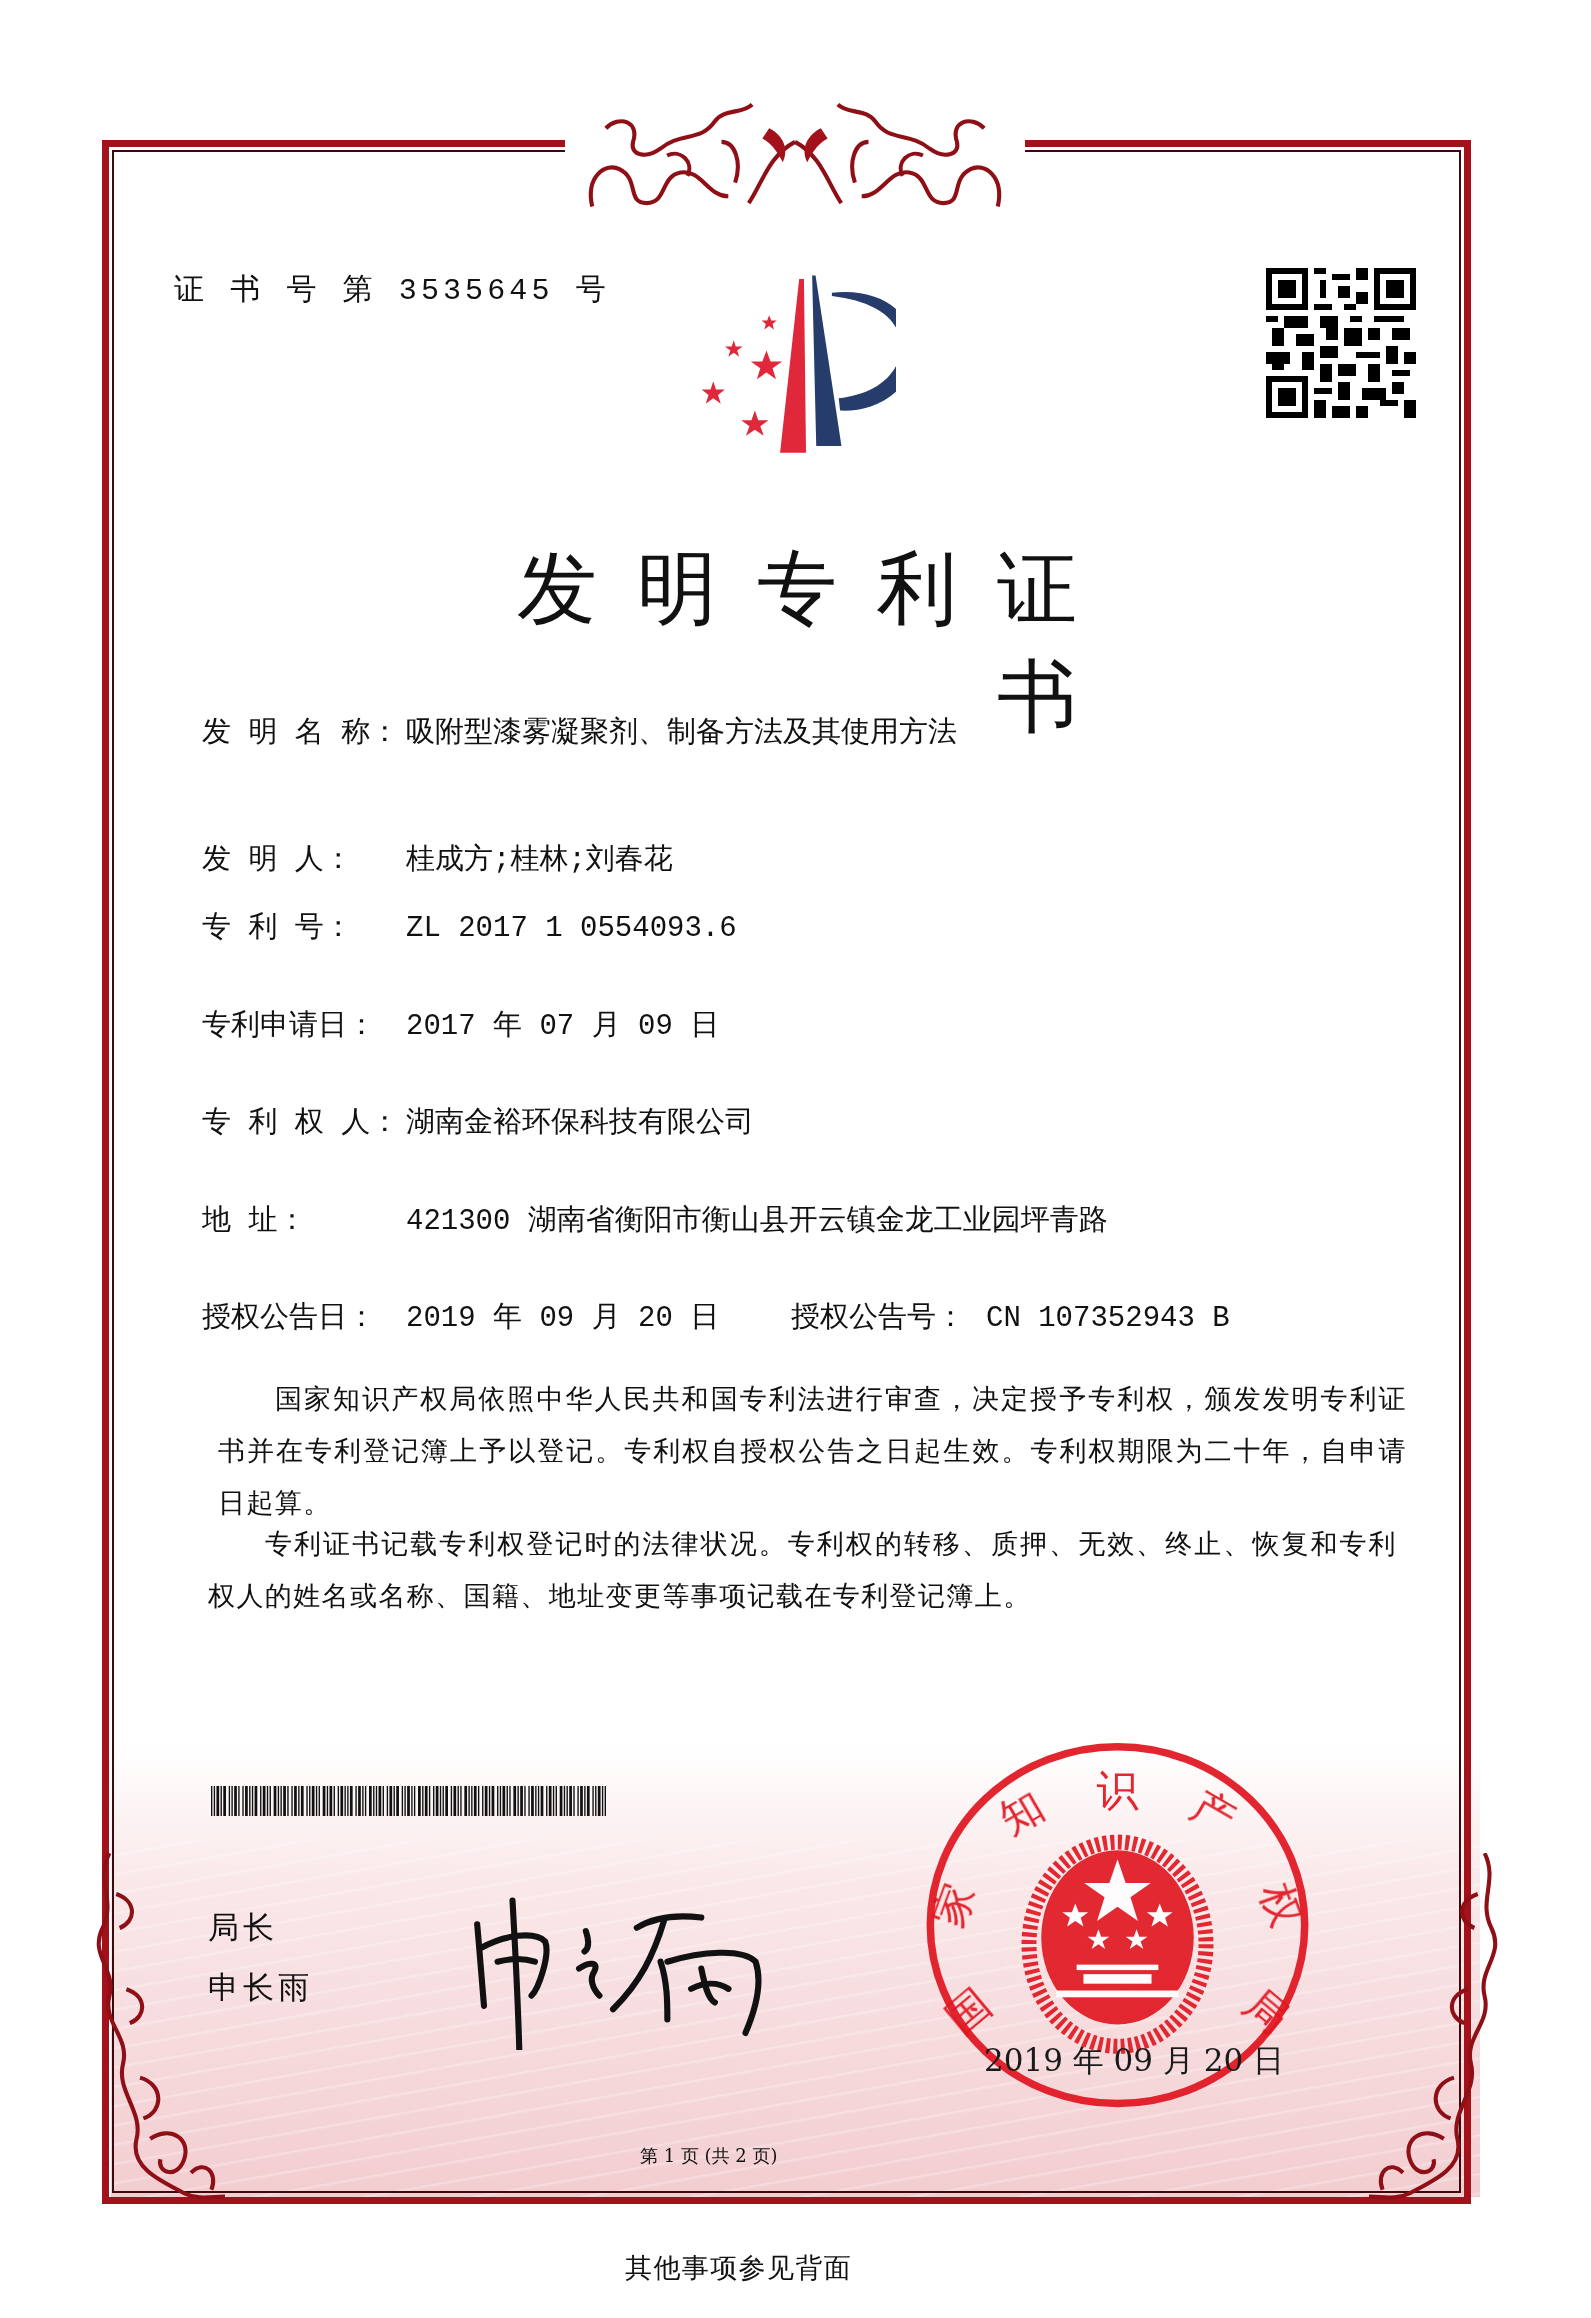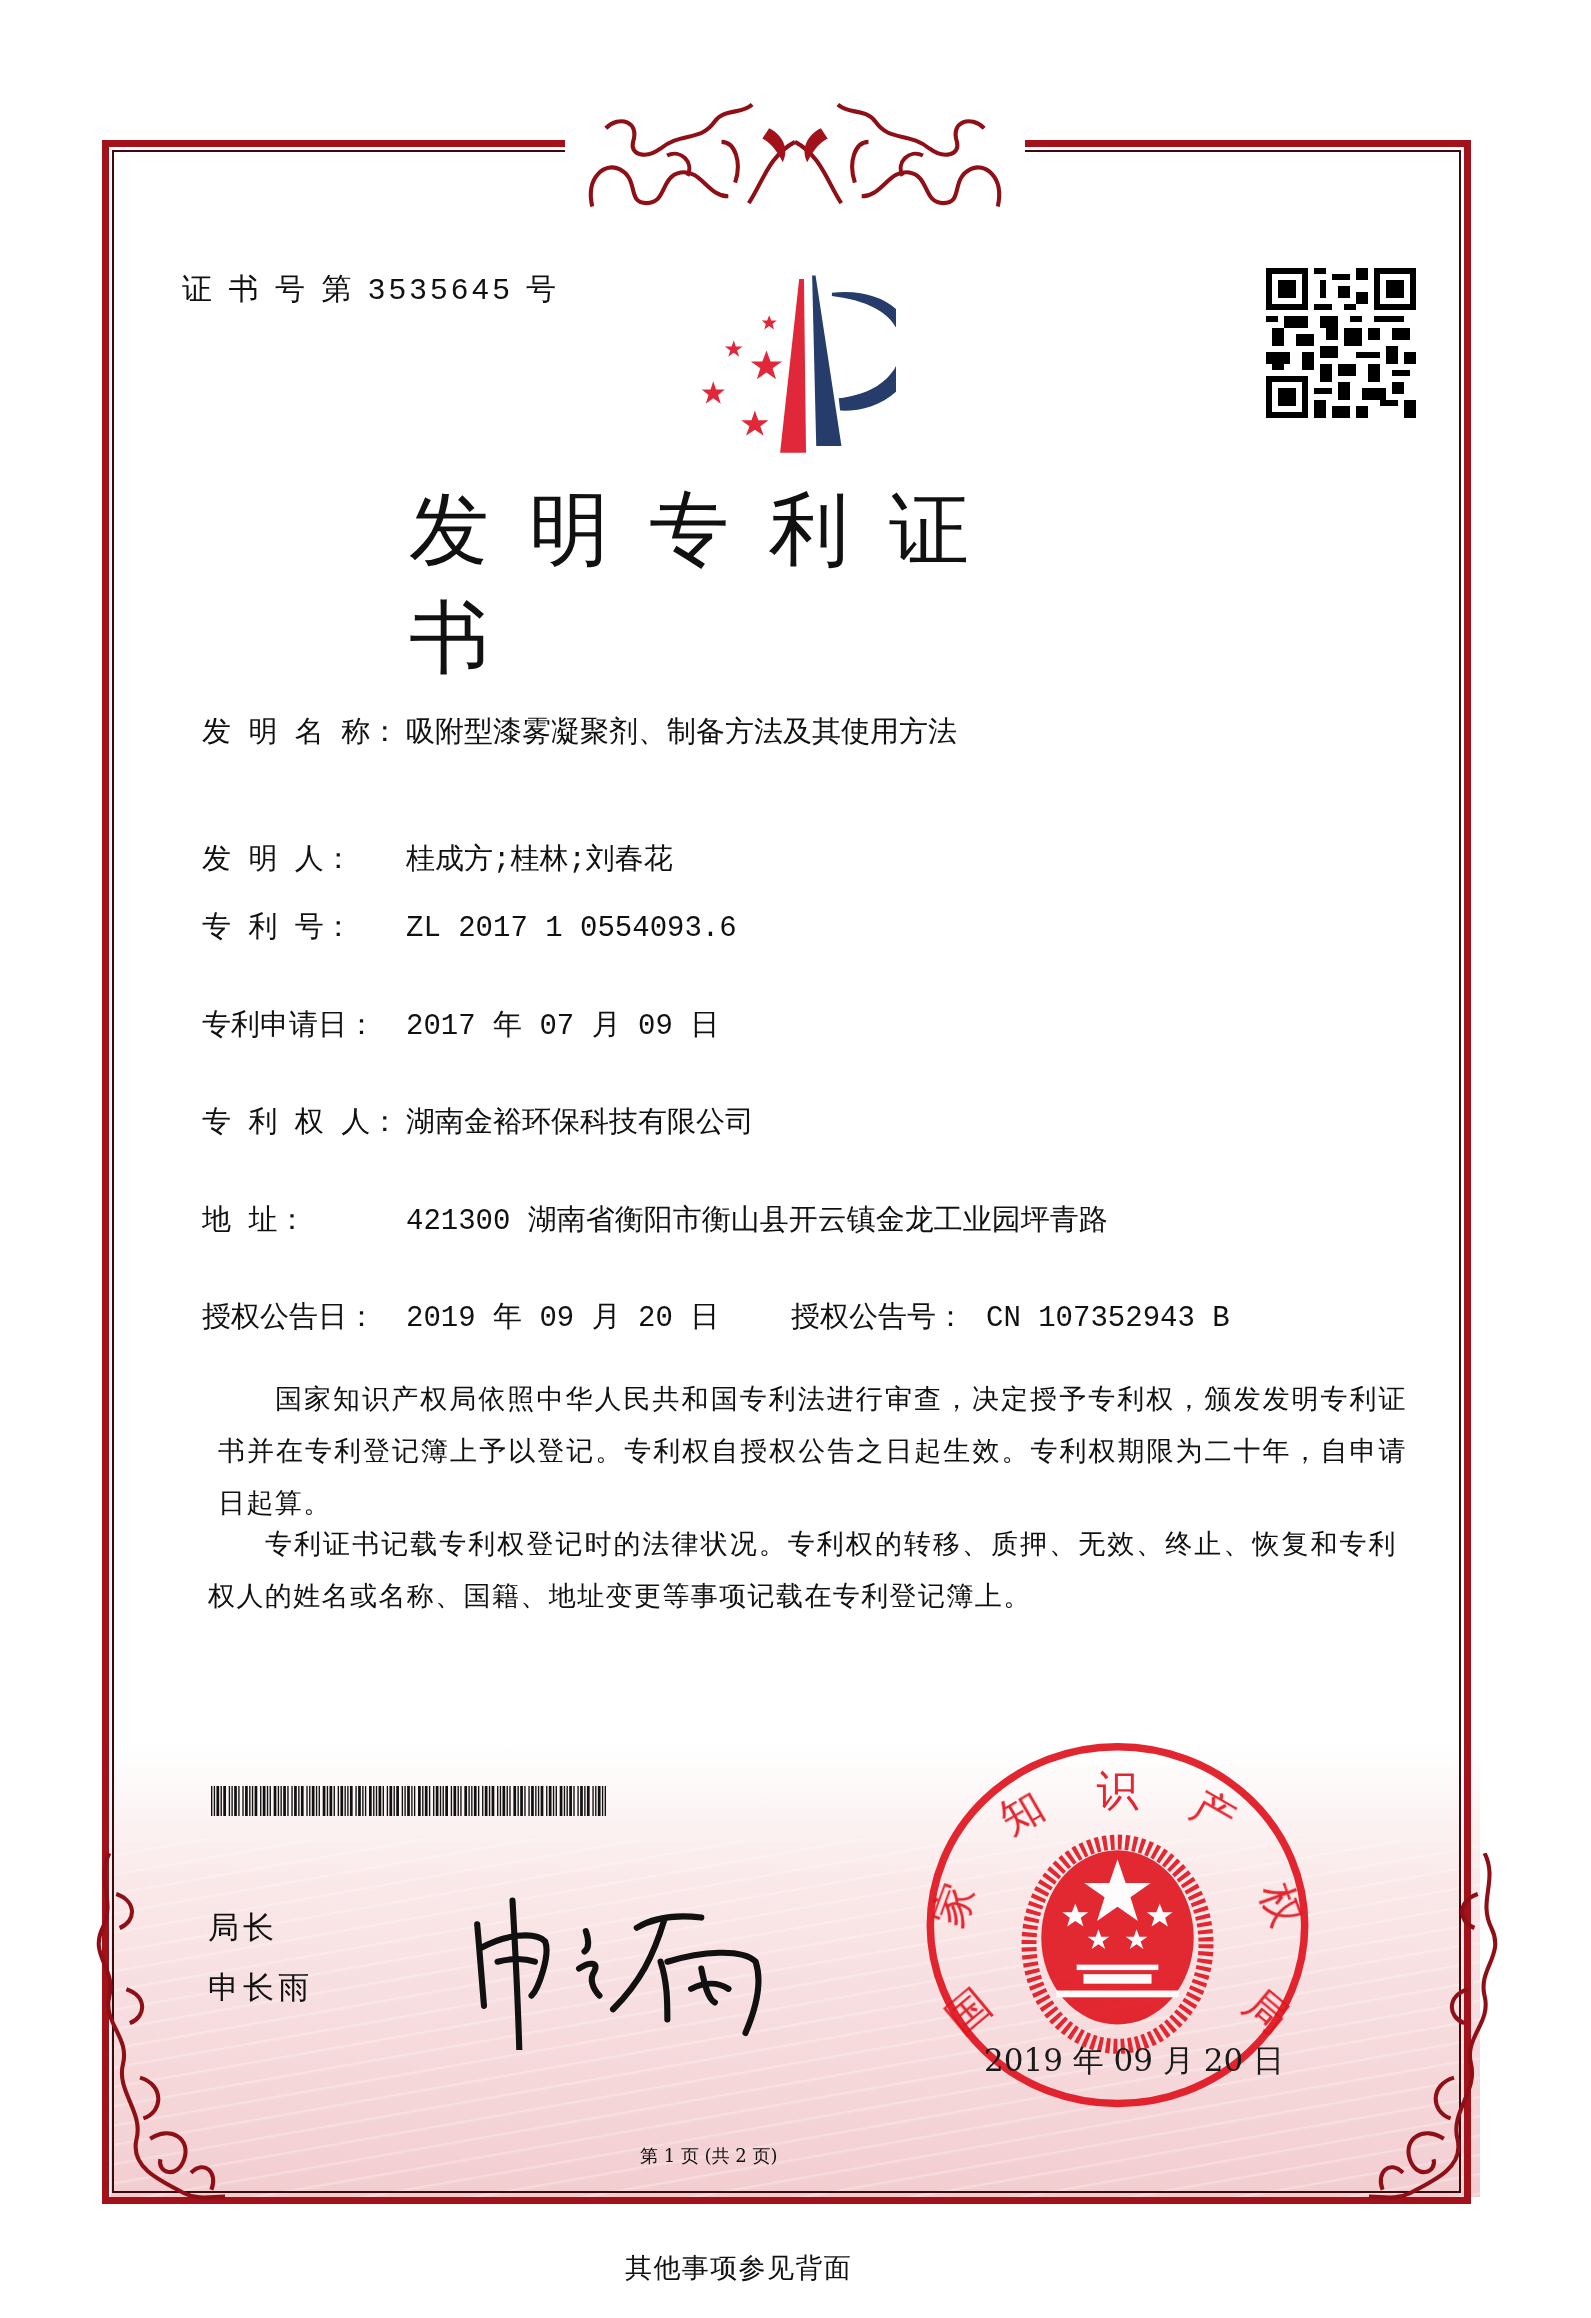--- a/index.html
+++ b/index.html
@@ -25,27 +25,27 @@
   
   .border-outer {
     position: absolute; left: 102px; top: 140px; width: 1369px; height: 2064px;
     border: 7.5px solid #a3121b; box-sizing: border-box;
   }
   .border-inner {
     position: absolute; left: 112px; top: 150px; width: 1349px; height: 2043px;
     border: 2px solid #3a0a0c; box-sizing: border-box;
   }
 
-  .cert-no { left: 182px; top: 269px; font-size: 30px; letter-spacing: 4.1px; font-family: Liberation Sans, sans-serif; text-align: center; }
+  .cert-no { left: 174px; top: 269px; font-size: 30px; letter-spacing: 4.1px; font-family: Liberation Mono, monospace; text-align: center; }
 
   .logo { left: 671px; top: 255px; width: 225px; height: 198px; }
   .qr { left: 1266px; top: 267px; width: 150px; height: 151px; }
 
   .title {
-    left: 409px; top: 477px; width: 708px; text-align: left;
+    left: 409px; top: 536px; width: 708px; text-align: right;
     font-size: 80px; letter-spacing: 40px; font-family: "DejaVu Sans", sans-serif; font-weight: normal;
   }
 
   .field { position: absolute; left: 202px; font-size: 29px; font-family: Liberation Mono, monospace; white-space: nowrap; }
   .field .lbl { display: inline-block; width: 204px; }
   .field .val { display: inline-block; }
 
   .para {
     position: absolute; left: 202px; width: 1189px; font-size: 27px; line-height: 52px;
     text-indent: 57px; letter-spacing: 1.4px; text-align: justify;

